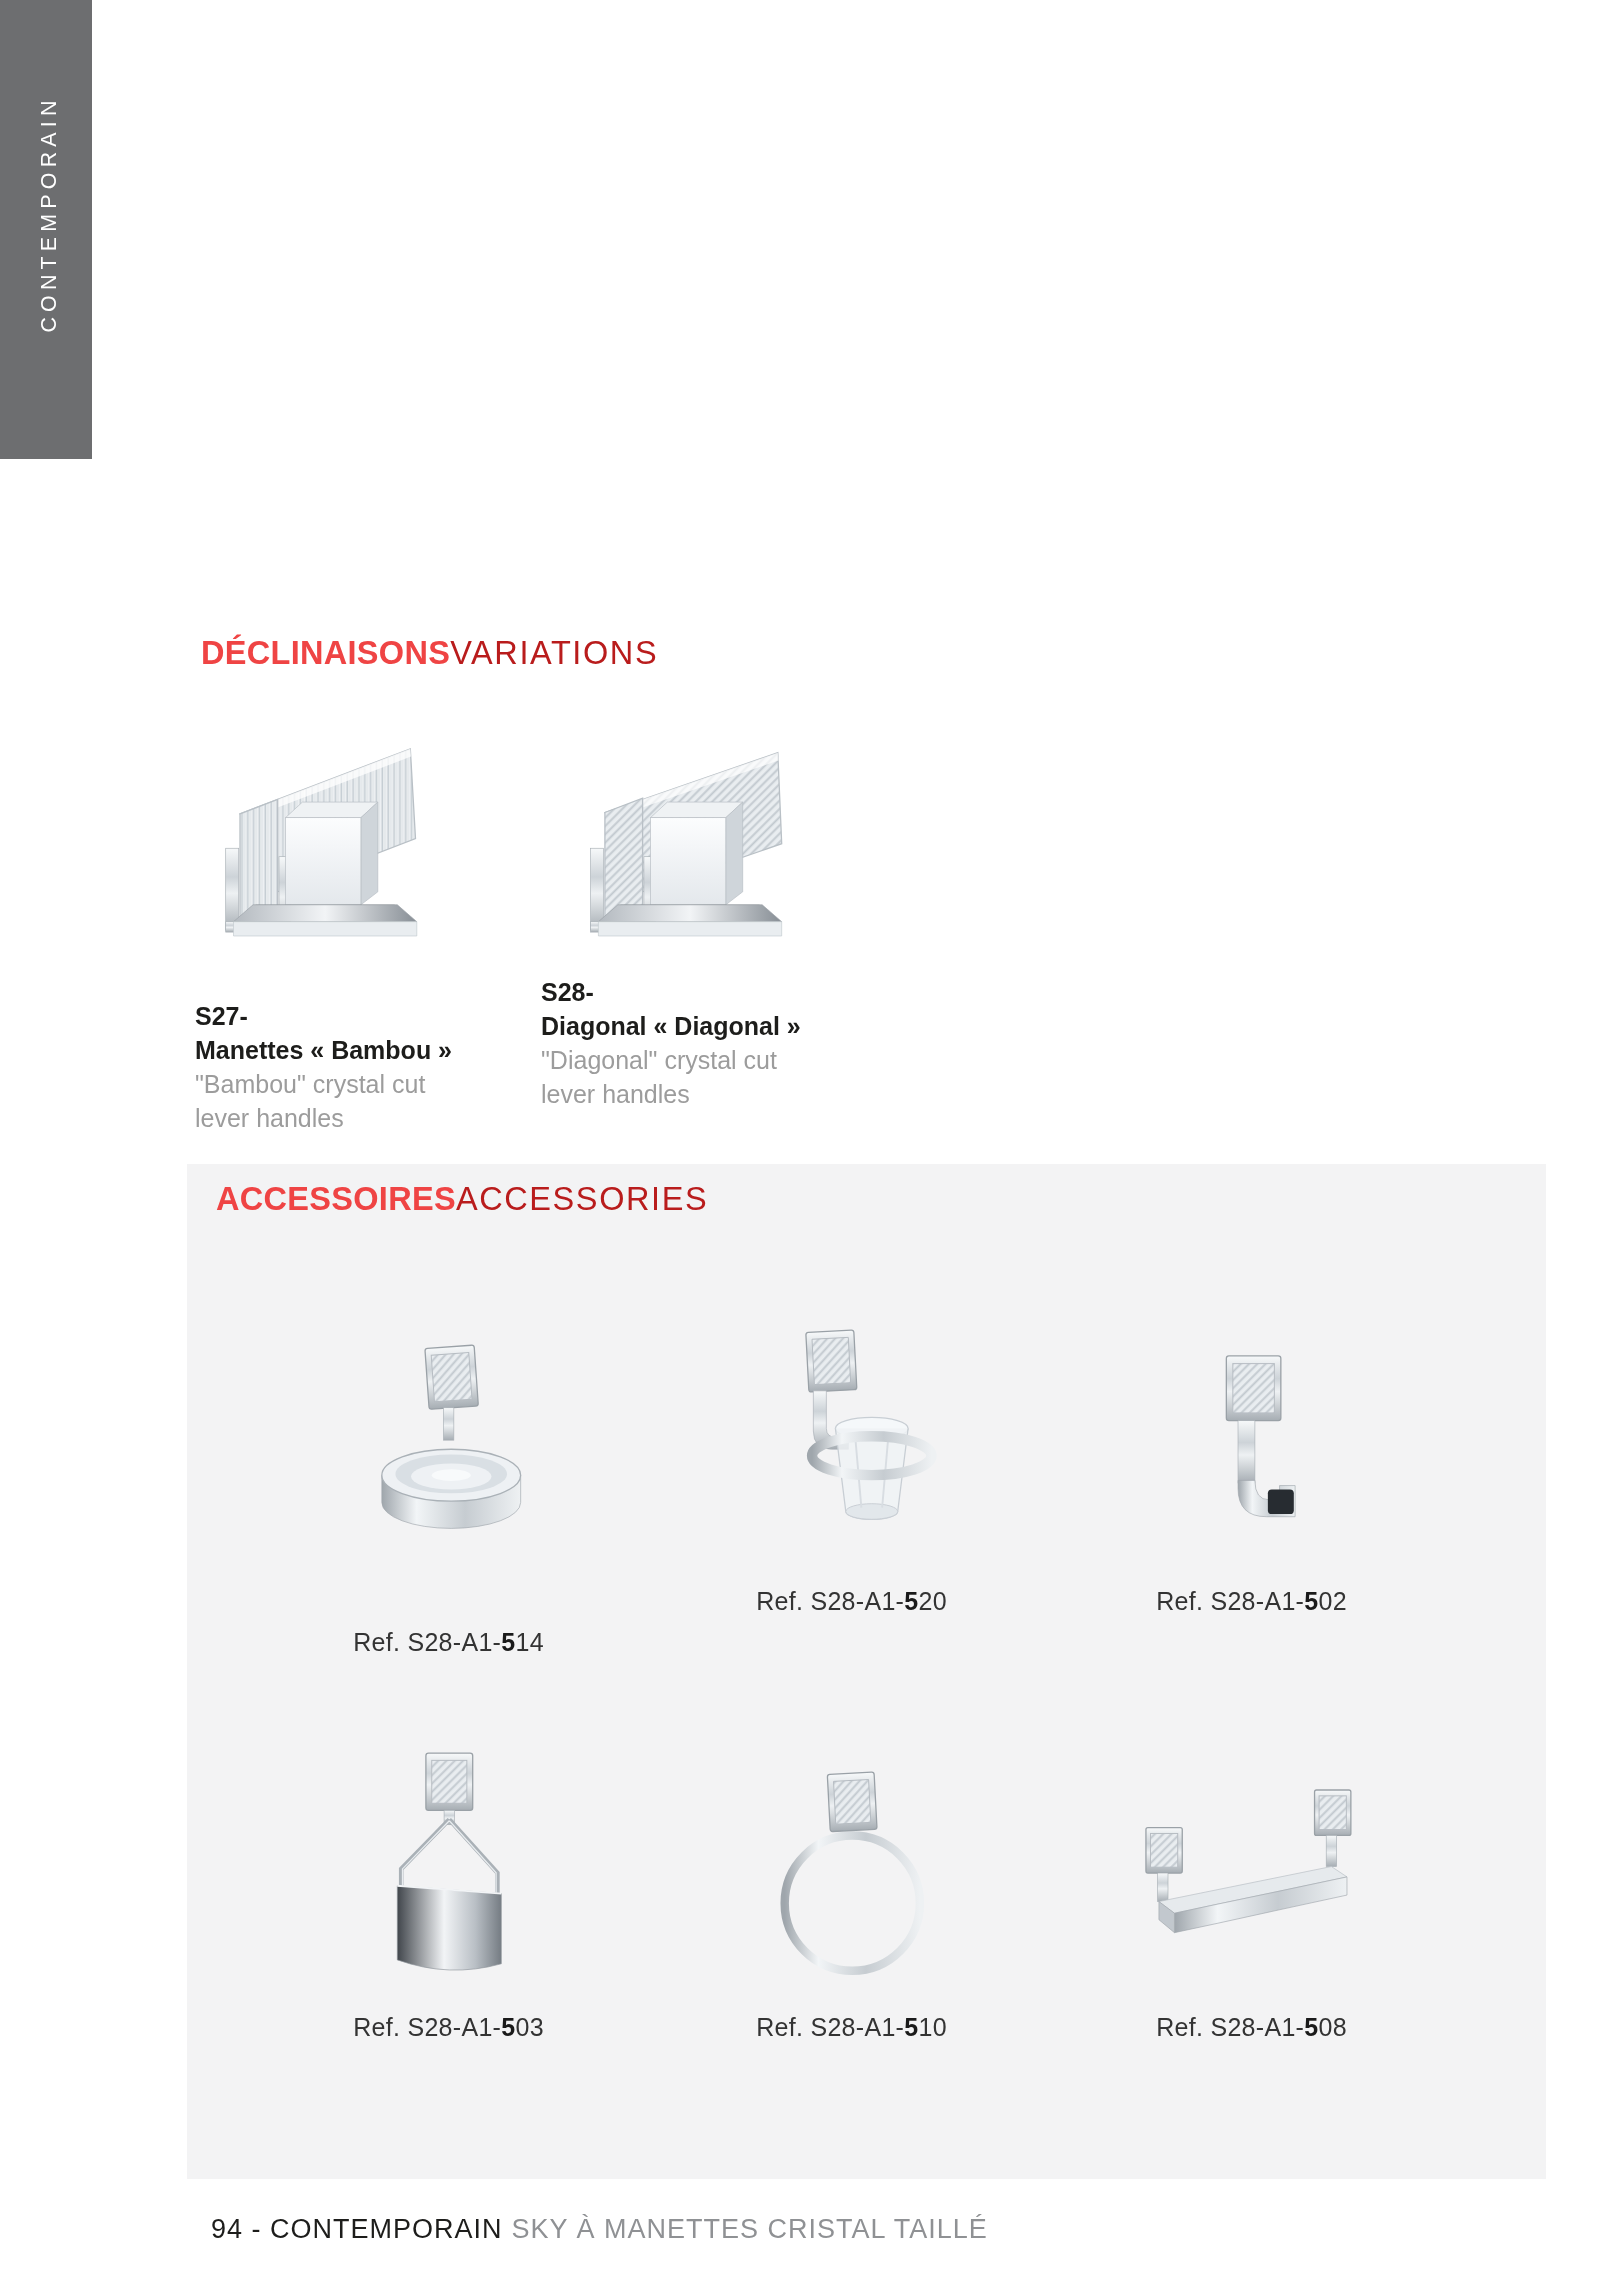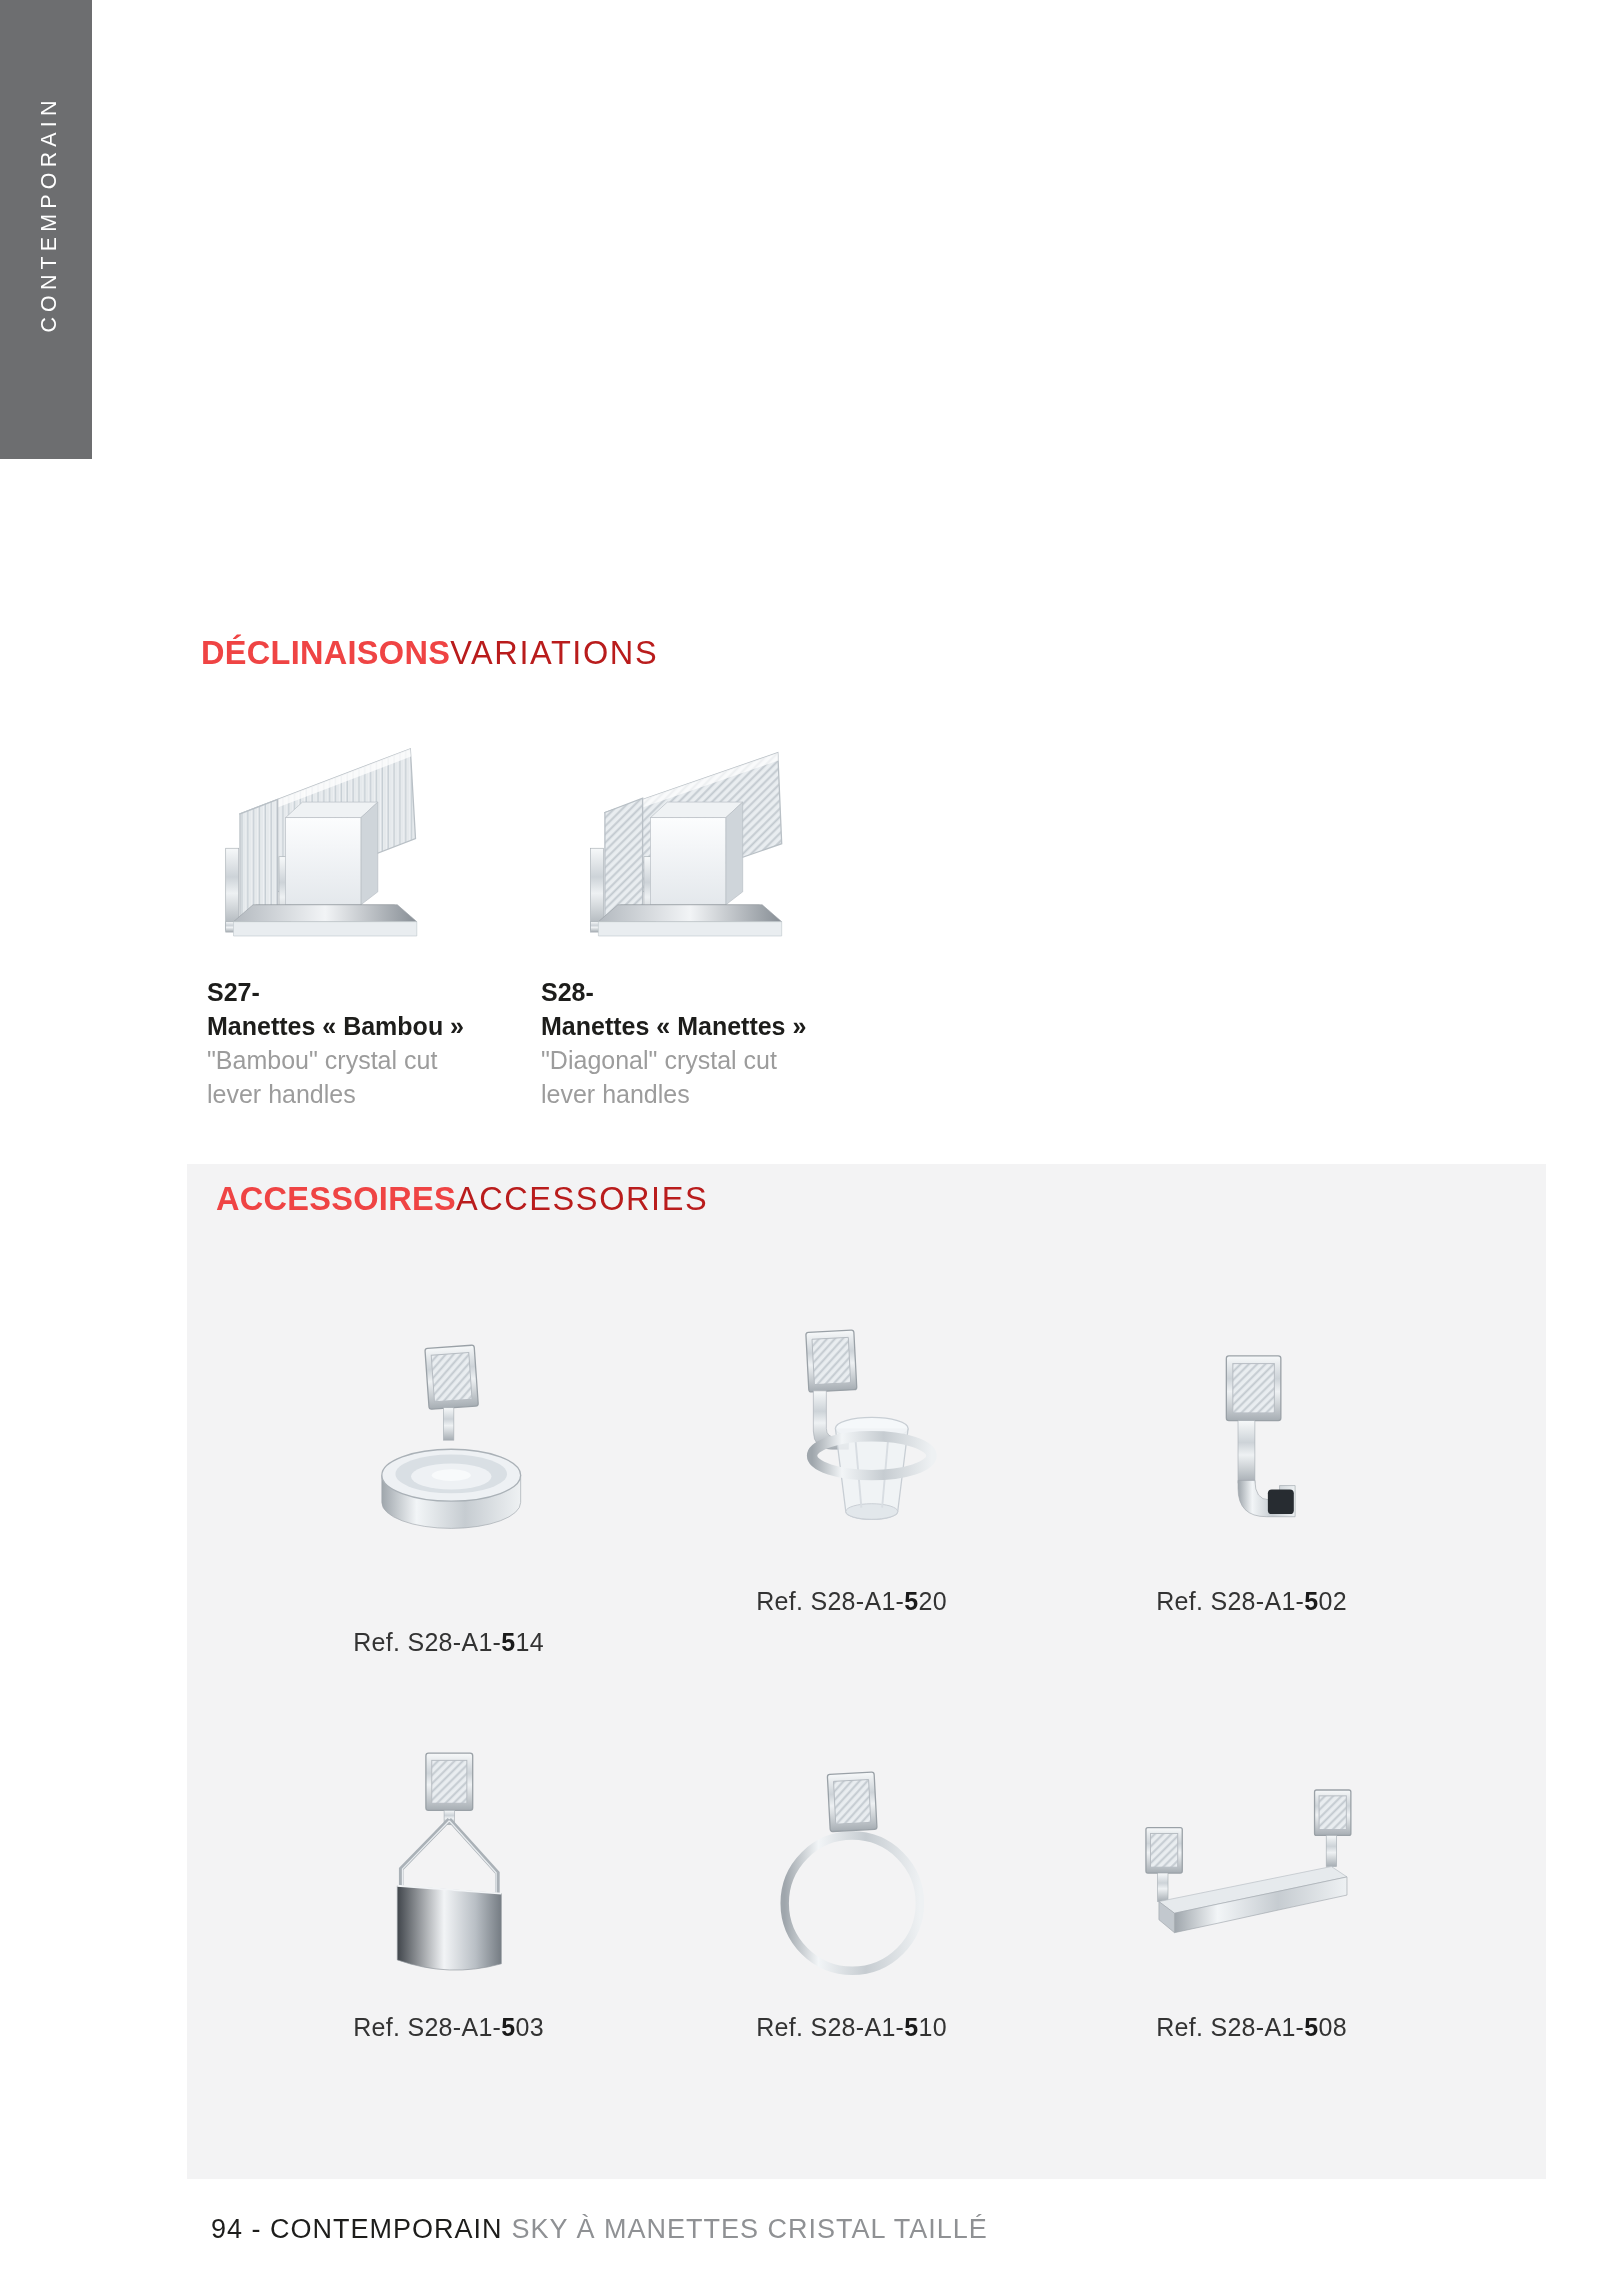--- a/index.html
+++ b/index.html
@@ -17,21 +17,21 @@
   .sec-heading{position:absolute;white-space:nowrap;font-size:32.5px;line-height:1.1;}
   .sec-heading .fr{font-weight:700;color:#ef4444;letter-spacing:0.3px;}
   .sec-heading .en{font-weight:400;color:#b91c1c;letter-spacing:1.6px;}
   #variations-heading{left:201px;top:636px;}
   #accessories-heading{left:216px;top:1182px;}
   
   .var-img{position:absolute;}
   #var-img-1{left:188px;top:715px;}
   #var-img-2{left:549px;top:715px;}
   .var-text{position:absolute;top:975px;font-size:25px;line-height:34px;}
-  #var-text-1{left:207px;}
+  #var-text-1{left:195px;margin-top:24px;}
   #var-text-2{left:541px;}
   .var-code{font-weight:700;color:#1d1d1b;}
   .var-name{font-weight:700;color:#1d1d1b;}
   .var-desc{font-weight:400;color:#9c9c9c;}
   
   .acc-panel{position:absolute;left:187px;top:1164px;width:1359px;height:1015px;background:#f3f3f4;}
   .acc-img{position:absolute;}
   .acc-ref{
     position:absolute;width:403px;text-align:center;font-size:25px;color:#333333;
     font-weight:400;white-space:nowrap;letter-spacing:0.3px;
@@ -141,21 +141,21 @@
   </svg>
 
   <div class="var-text" id="var-text-1">
     <div class="var-code">S27-</div>
     <div class="var-name">Manettes « Bambou »</div>
     <div class="var-desc">"Bambou" crystal cut</div>
     <div class="var-desc">lever handles</div>
   </div>
   <div class="var-text" id="var-text-2">
     <div class="var-code">S28-</div>
-    <div class="var-name">Manettes « Manettes »</div>
+    <div class="var-name">Diagonal « Diagonal »</div>
     <div class="var-desc">"Diagonal" crystal cut</div>
     <div class="var-desc">lever handles</div>
   </div>
 
   <div class="acc-panel"></div>
 
   <div class="sec-heading" id="accessories-heading">
     <span class="fr">ACCESSOIRES</span><span class="en">ACCESSORIES</span>
   </div>
 

